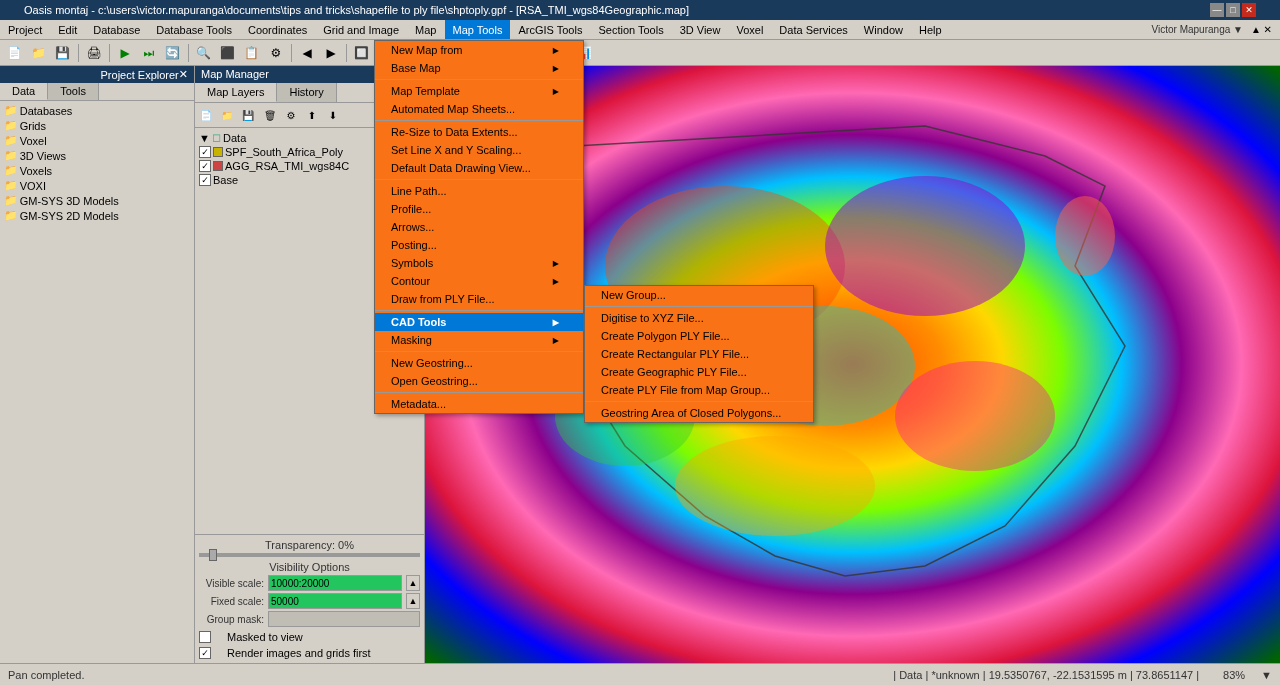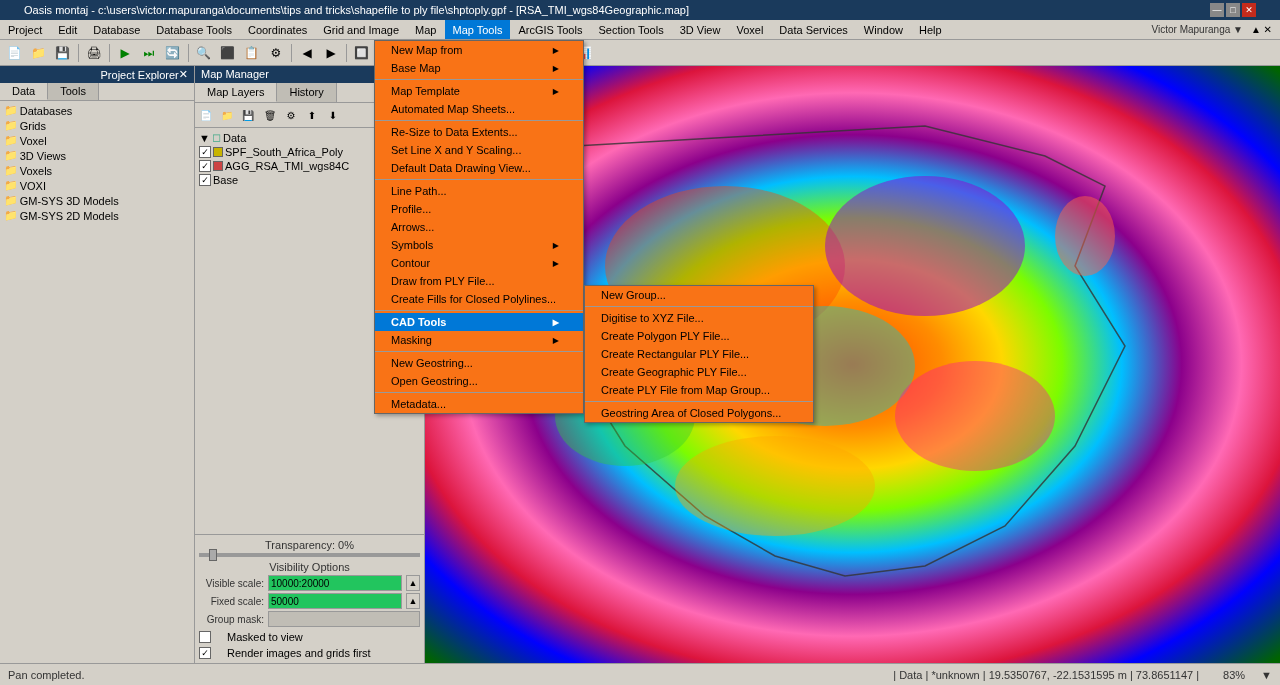--- a/index.html
+++ b/index.html
@@ -332,32 +332,32 @@
     <div class="dropdown-item">
       <span>Line Path...</span>
     </div>
     <div class="dropdown-item">
       <span>Profile...</span>
     </div>
     <div class="dropdown-item">
       <span>Arrows...</span>
     </div>
     <div class="dropdown-item">
+      <span>Posting...</span>
+    </div>
+    <div class="dropdown-item">
       <span>Symbols</span>
         <span class="arrow">▶</span>
     </div>
     <div class="dropdown-item">
       <span>Contour</span>
         <span class="arrow">▶</span>
     </div>
     <div class="dropdown-item">
       <span>Draw from PLY File...</span>
-    </div>
-    <div class="dropdown-item">
-      <span>Create Fills for Closed Polylines...</span>
     </div>
     <div class="dropdown-divider"></div>
     <div class="dropdown-item highlighted" style="background:#0078d7;color:white;">
       <span>CAD Tools</span>
         <span class="arrow">▶</span>
     </div>
     <div class="dropdown-item">
       <span>Masking</span>
         <span class="arrow">▶</span>
     </div>

